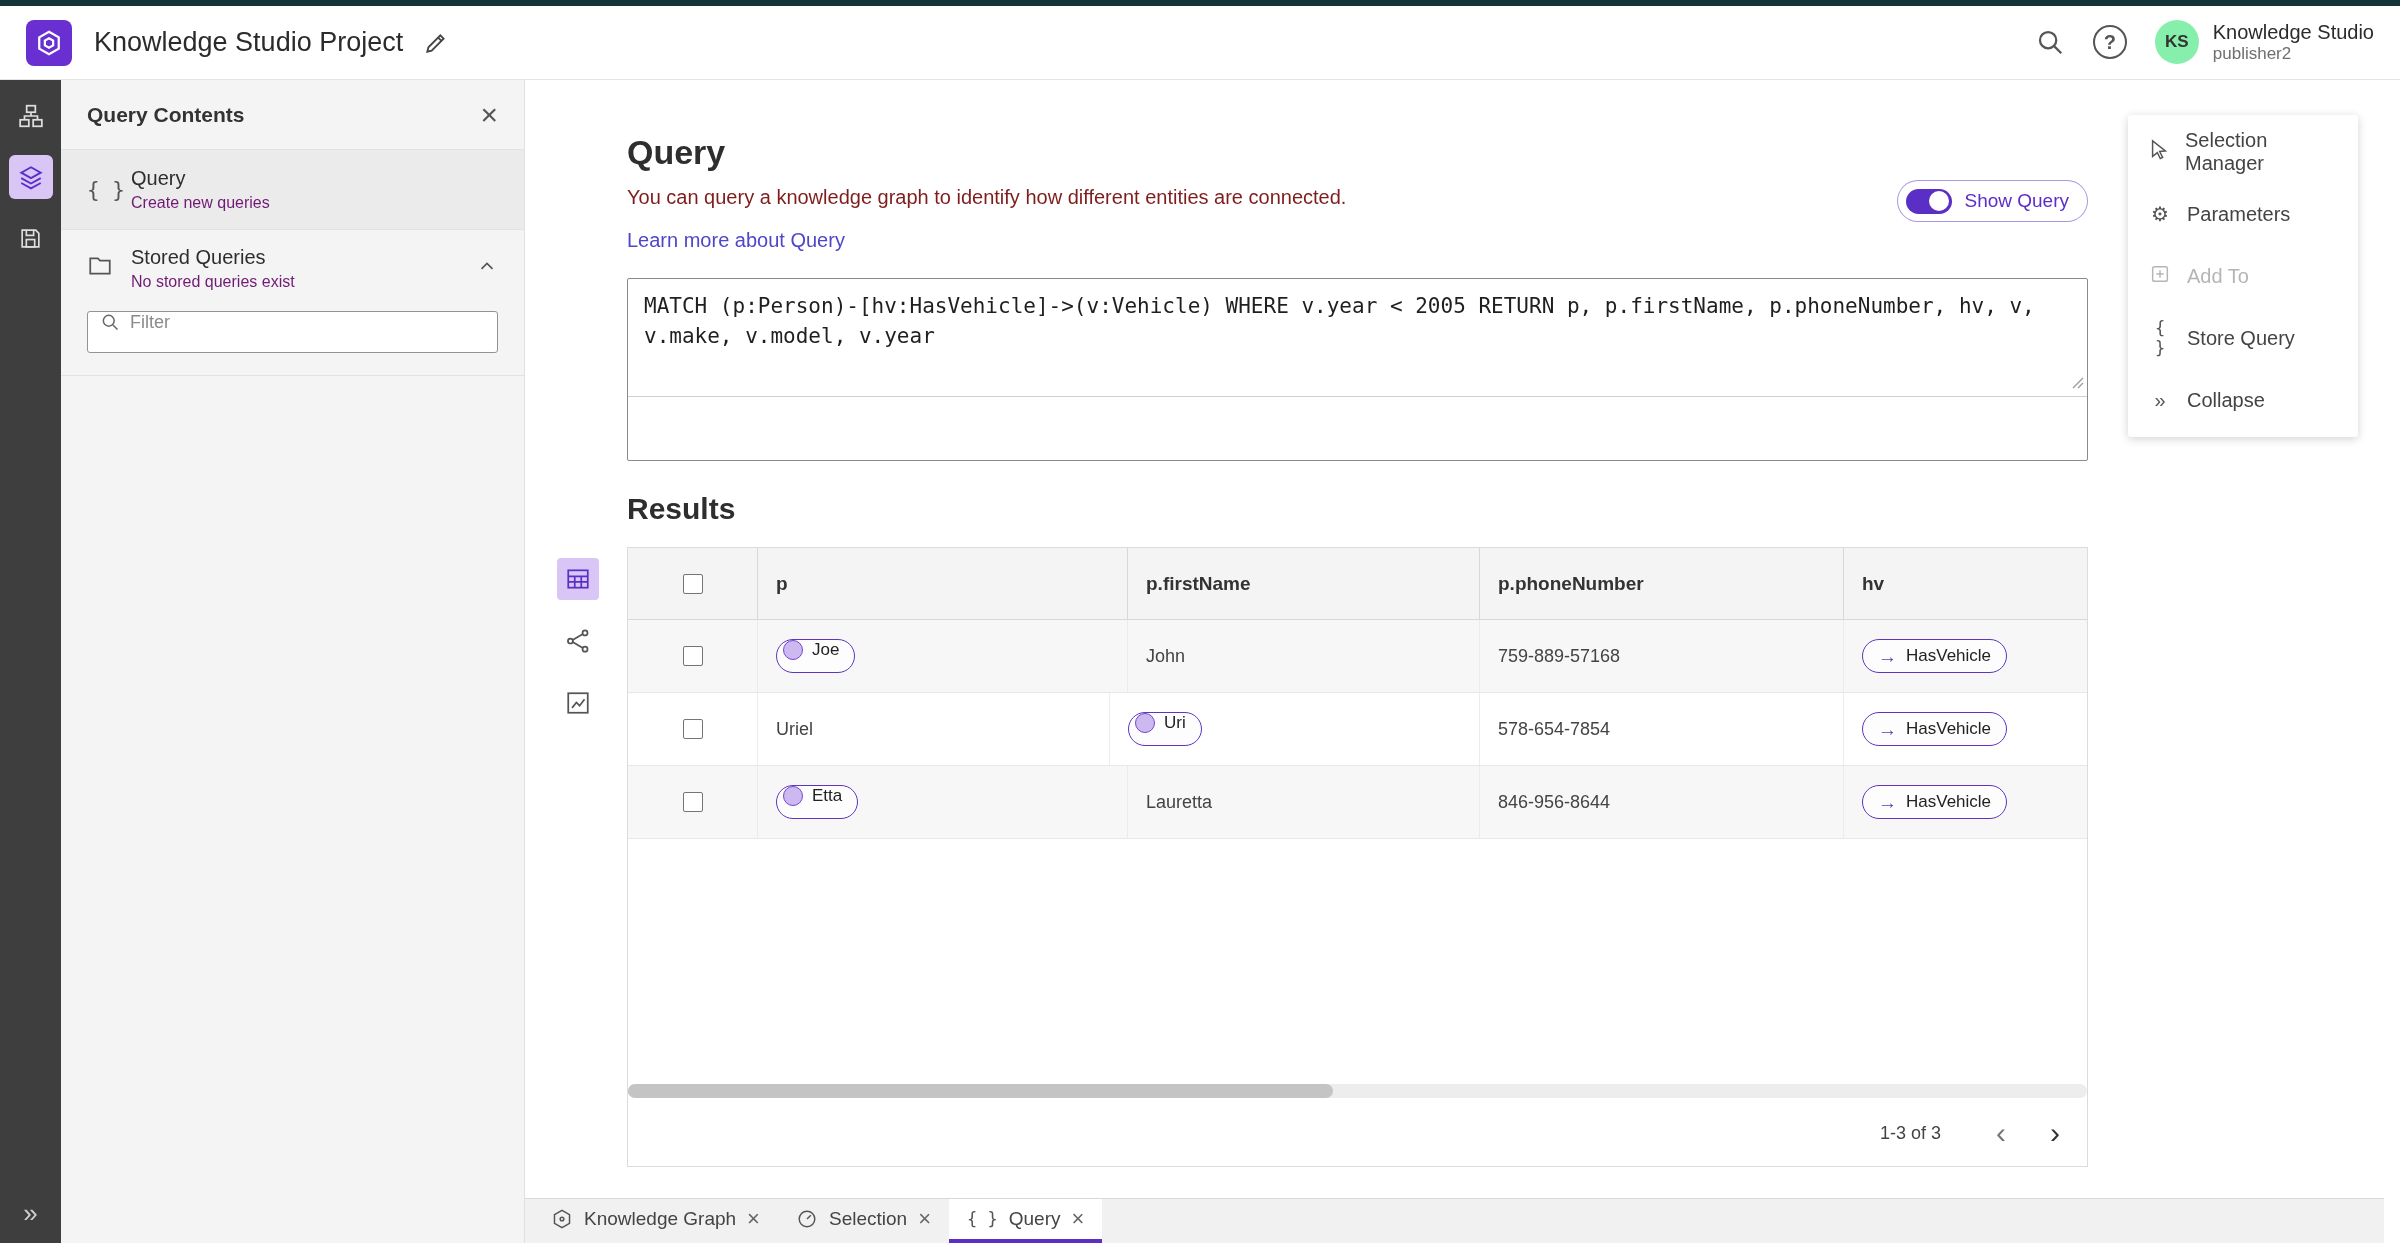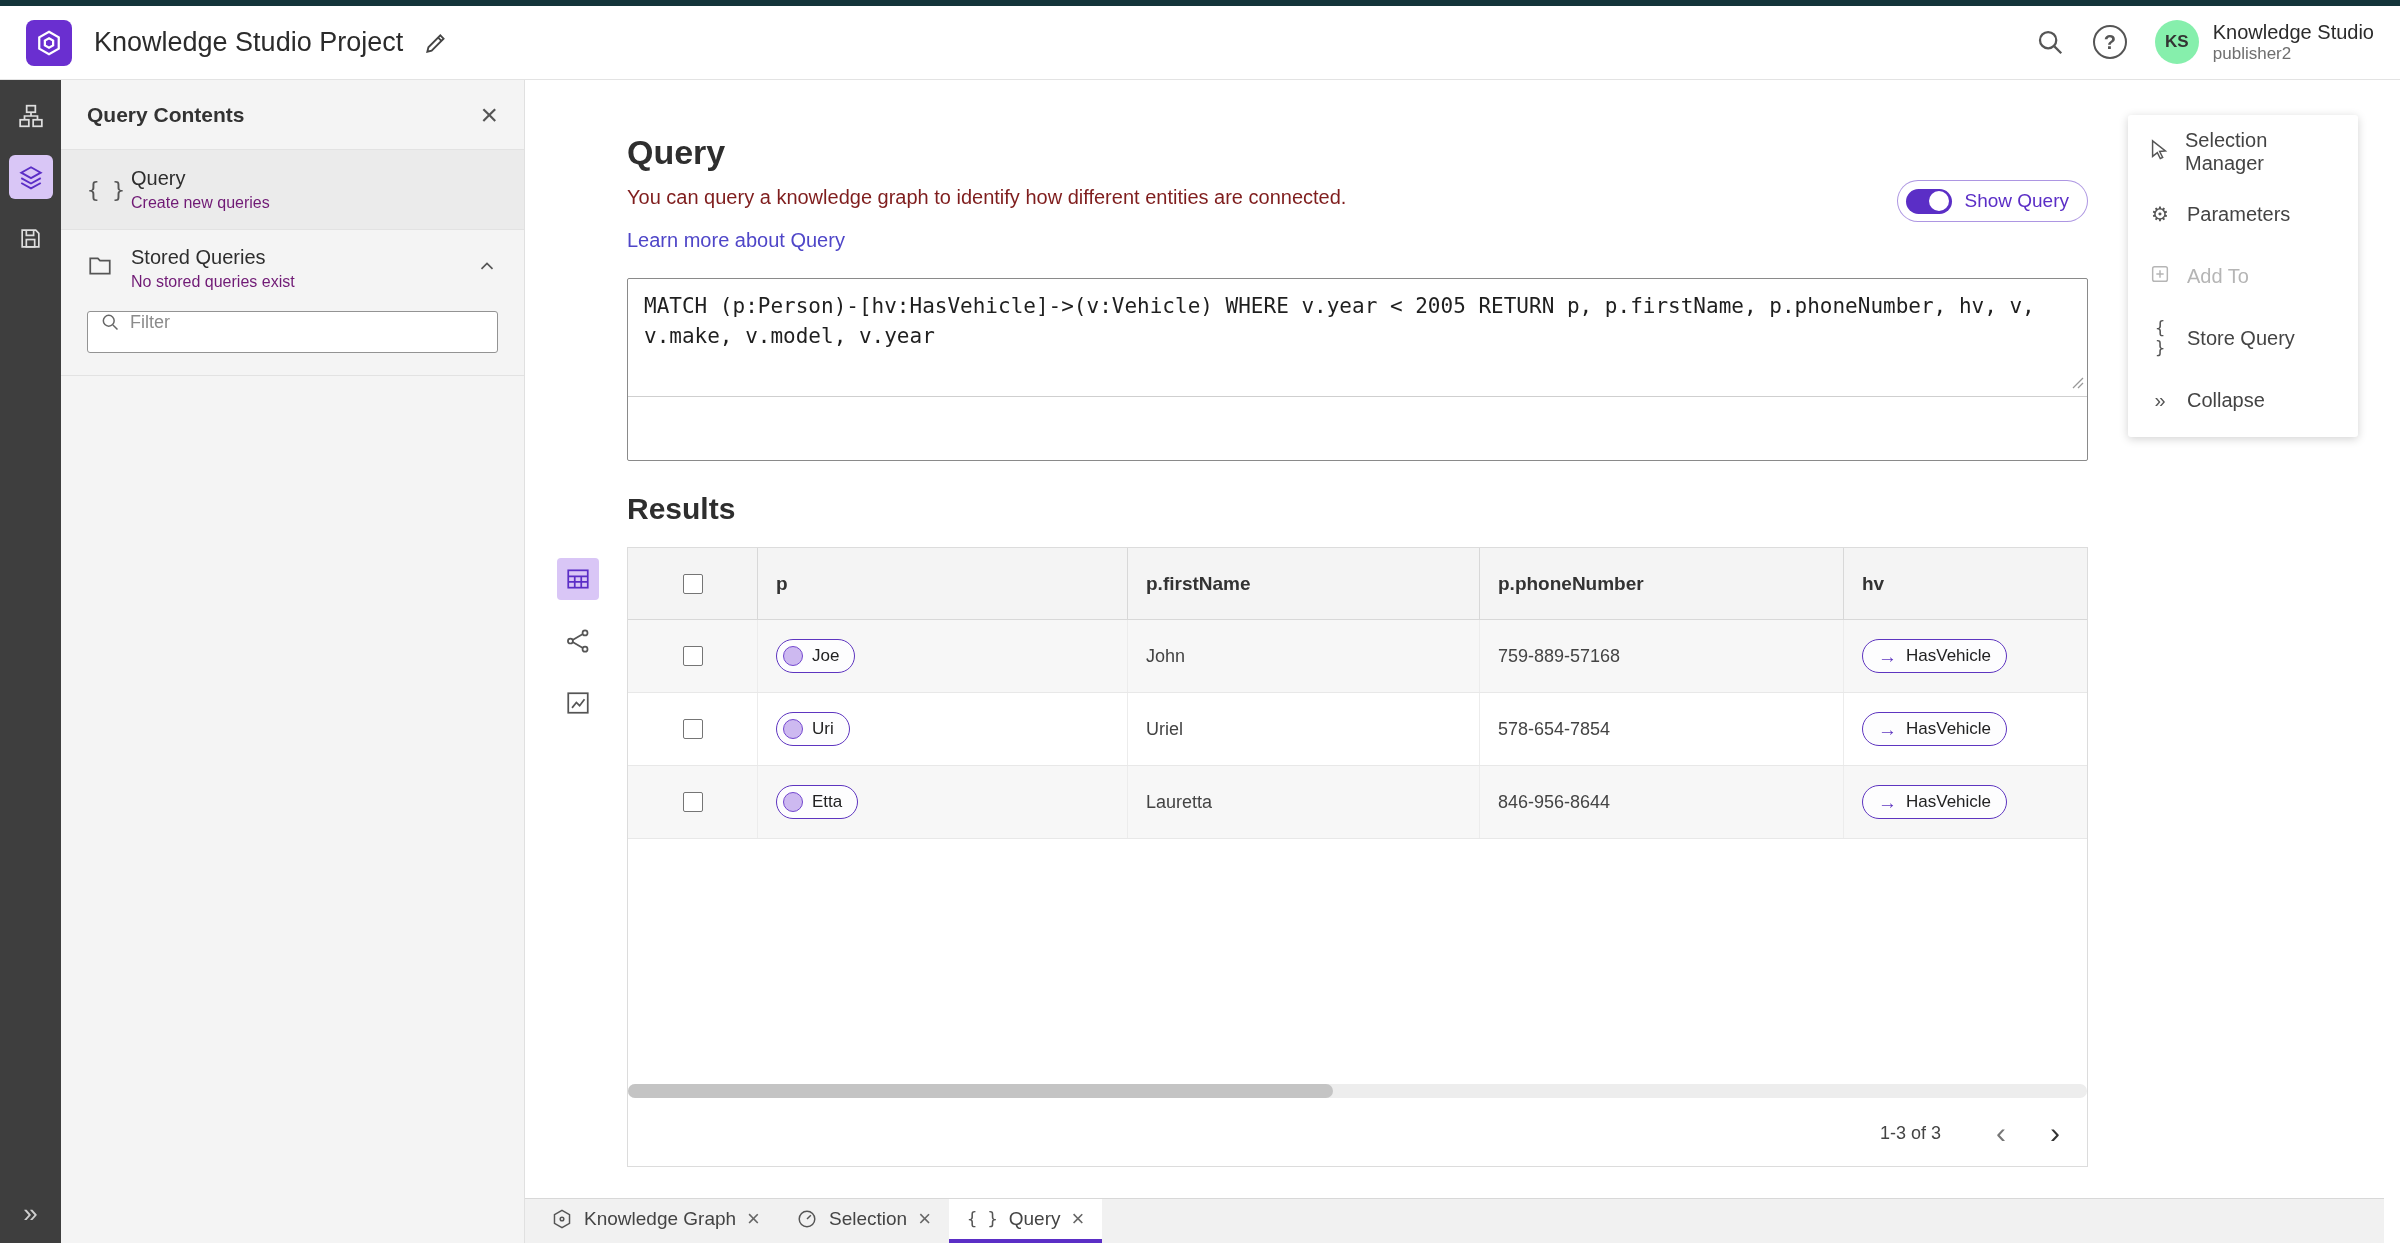--- a/index.html
+++ b/index.html
@@ -91,21 +91,21 @@
   .th:last-child { border-right:none; }
   .trow { display:flex; height:73px; border-bottom:1px solid #e8e8e8; }
   .trow.alt { background:#f7f7f7; }
   .td { display:flex; align-items:center; padding-left:18px; font-size:18px; color:#444; border-right:1px solid #ececec; }
   .td:last-child { border-right:none; }
   .c-cb { width:130px; justify-content:center; padding-left:0; }
   .c-p { width:370px; }
   .c-fn { width:352px; }
   .c-ph { width:364px; }
   .c-hv { flex:1; }
-  .node-pill { display:inline-flex; align-items:center; gap:9px; height:34px; padding:0 15px 0 6px; border:1.5px solid #5e35c0;
+  .node-pill { display:inline-flex; align-items:flex-start; gap:9px; height:34px; padding:0 15px 0 6px; border:1.5px solid #5e35c0;
                border-radius:18px; background:#fdfdfe; cursor:pointer; }
   .node-dot { width:20px; height:20px; border-radius:50%; background:#cdb9f0; border:1.5px solid #7347cf; }
   .node-label { font-size:17px; color:#222; }
   .edge-pill { display:inline-flex; align-items:center; gap:9px; height:34px; padding:0 15px; border:1.5px solid #5e35c0;
                border-radius:18px; background:#fdfdfe; cursor:pointer; }
   .edge-arrow { color:#5e35c0; font-size:19px; line-height:1; }
   .edge-label { font-size:17px; color:#222; }
   .hscroll { position:absolute; left:0; right:0; top:536px; height:14px; background:#ededed; border-radius:7px; cursor:pointer; }
   .hscroll-thumb { position:absolute; left:0; top:0; height:14px; width:705px; background:#c4c4c4; border-radius:7px; cursor:grab; }
   .table-footer { position:absolute; left:0; right:0; bottom:0; height:66px; display:flex; align-items:center; justify-content:flex-end; padding-right:12px; }
@@ -317,27 +317,27 @@
             <span class="edge-arrow">→</span>
             <span class="edge-label">HasVehicle</span>
           </span>
         </div>
       </div>
 
       <div class="trow">
         <div class="td c-cb">
             <span class="cb"></span>
           </div>
+        <div class="td c-fn">Uriel</div>
         <div class="td c-p">
           <span class="node-pill">
             <span class="node-dot"></span>
             <span class="node-label">Uri</span>
           </span>
         </div>
-        <div class="td c-fn">Uriel</div>
         <div class="td c-ph">578-654-7854</div>
         <div class="td c-hv">
           <span class="edge-pill">
             <span class="edge-arrow">→</span>
             <span class="edge-label">HasVehicle</span>
           </span>
         </div>
       </div>
 
       <div class="trow alt">

